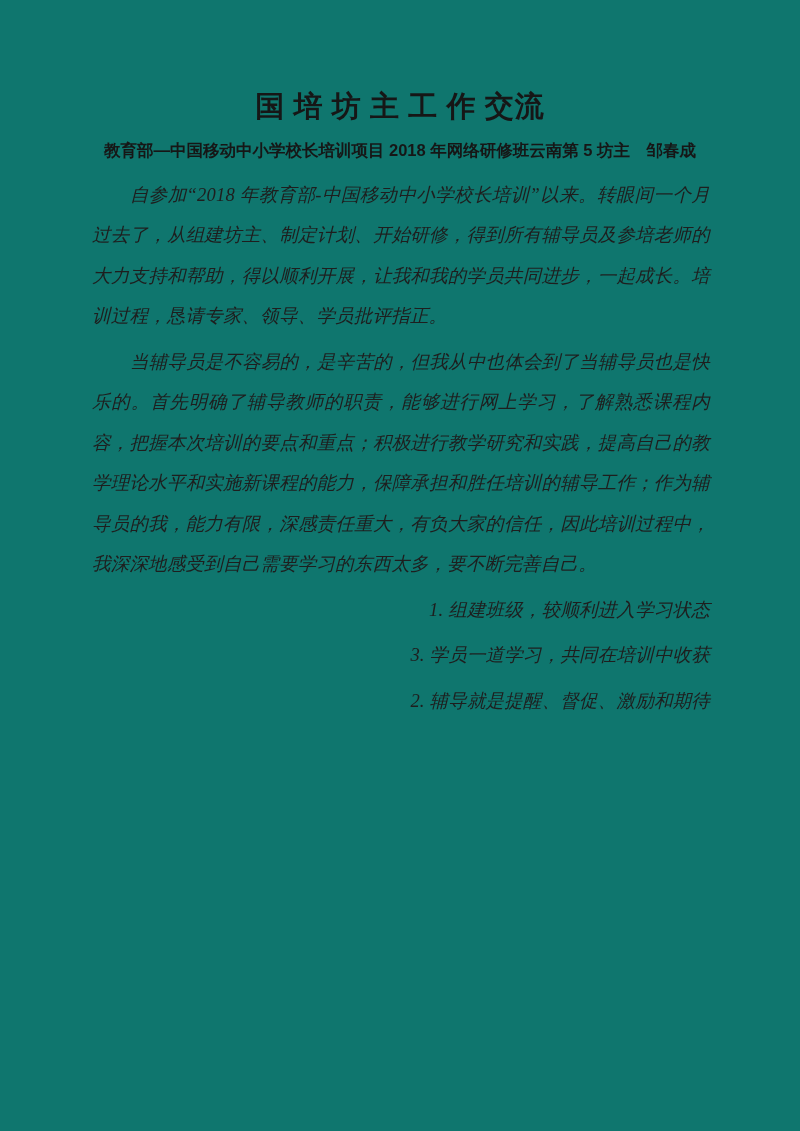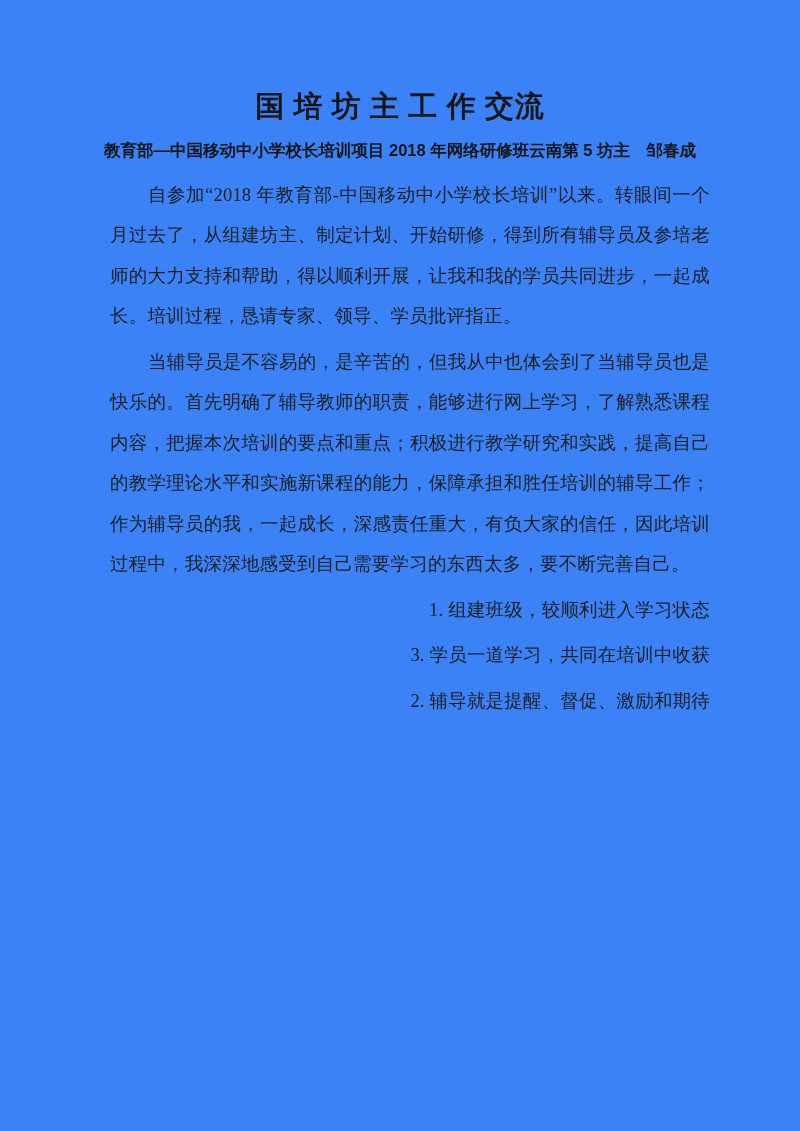--- a/index.html
+++ b/index.html
@@ -5,21 +5,21 @@
   html, body {
     margin: 0;
     padding: 0;
     background: #ffffff;
   }
   .page {
     position: relative;
     width: 800px;
     height: 1131px;
     margin: 0 auto;
-    background: #3b82f6;
+    background: #0f766e;
     color: #1e1e1e;
     font-family: "Liberation Serif", "DejaVu Serif", serif;
     box-sizing: border-box;
     overflow: hidden;
   }
   .doc-title {
     margin: 0;
     padding-top: 88px;
     text-align: center;
     font-size: 29px;
@@ -39,33 +39,34 @@
     color: #161616;
   }
   .doc-body {
     margin: 13px 90px 0 92px;
     font-size: 18.5px;
     line-height: 40.5px;
     text-align: justify;
     letter-spacing: 0.2px;
   }
   .doc-body p {
-    margin: 0 0 5px 18px;
+    margin: 0 0 5px 0;
     text-indent: 2.05em;
+    font-style: italic;
   }
   .doc-body p.heading {
     text-align: right;
   }
 </style>
 </head>
 <body>
 
 <div class="page">
   <h1 class="doc-title">国 培 坊 主 工 作 交流</h1>
   <div class="doc-byline">教育部—中国移动中小学校长培训项目 2018 年网络研修班云南第 5 坊主　邹春成</div>
   <div class="doc-body" id="doc-body">
       <p class="paragraph">自参加“2018 年教育部-中国移动中小学校长培训”以来。转眼间一个月过去了，从组建坊主、制定计划、开始研修，得到所有辅导员及参培老师的大力支持和帮助，得以顺利开展，让我和我的学员共同进步，一起成长。培训过程，恳请专家、领导、学员批评指正。</p>
-      <p class="paragraph">当辅导员是不容易的，是辛苦的，但我从中也体会到了当辅导员也是快乐的。首先明确了辅导教师的职责，能够进行网上学习，了解熟悉课程内容，把握本次培训的要点和重点；积极进行教学研究和实践，提高自己的教学理论水平和实施新课程的能力，保障承担和胜任培训的辅导工作；作为辅导员的我，一起成长，深感责任重大，有负大家的信任，因此培训过程中，我深深地感受到自己需要学习的东西太多，要不断完善自己。</p>
+      <p class="paragraph">当辅导员是不容易的，是辛苦的，但我从中也体会到了当辅导员也是快乐的。首先明确了辅导教师的职责，能够进行网上学习，了解熟悉课程内容，把握本次培训的要点和重点；积极进行教学研究和实践，提高自己的教学理论水平和实施新课程的能力，保障承担和胜任培训的辅导工作；作为辅导员的我，能力有限，深感责任重大，有负大家的信任，因此培训过程中，我深深地感受到自己需要学习的东西太多，要不断完善自己。</p>
       <p class="heading">1. 组建班级，较顺利进入学习状态</p>
       <p class="heading">3. 学员一道学习，共同在培训中收获</p>
       <p class="heading">2. 辅导就是提醒、督促、激励和期待</p>
     </div>
 </div>
 
 </body></html>

